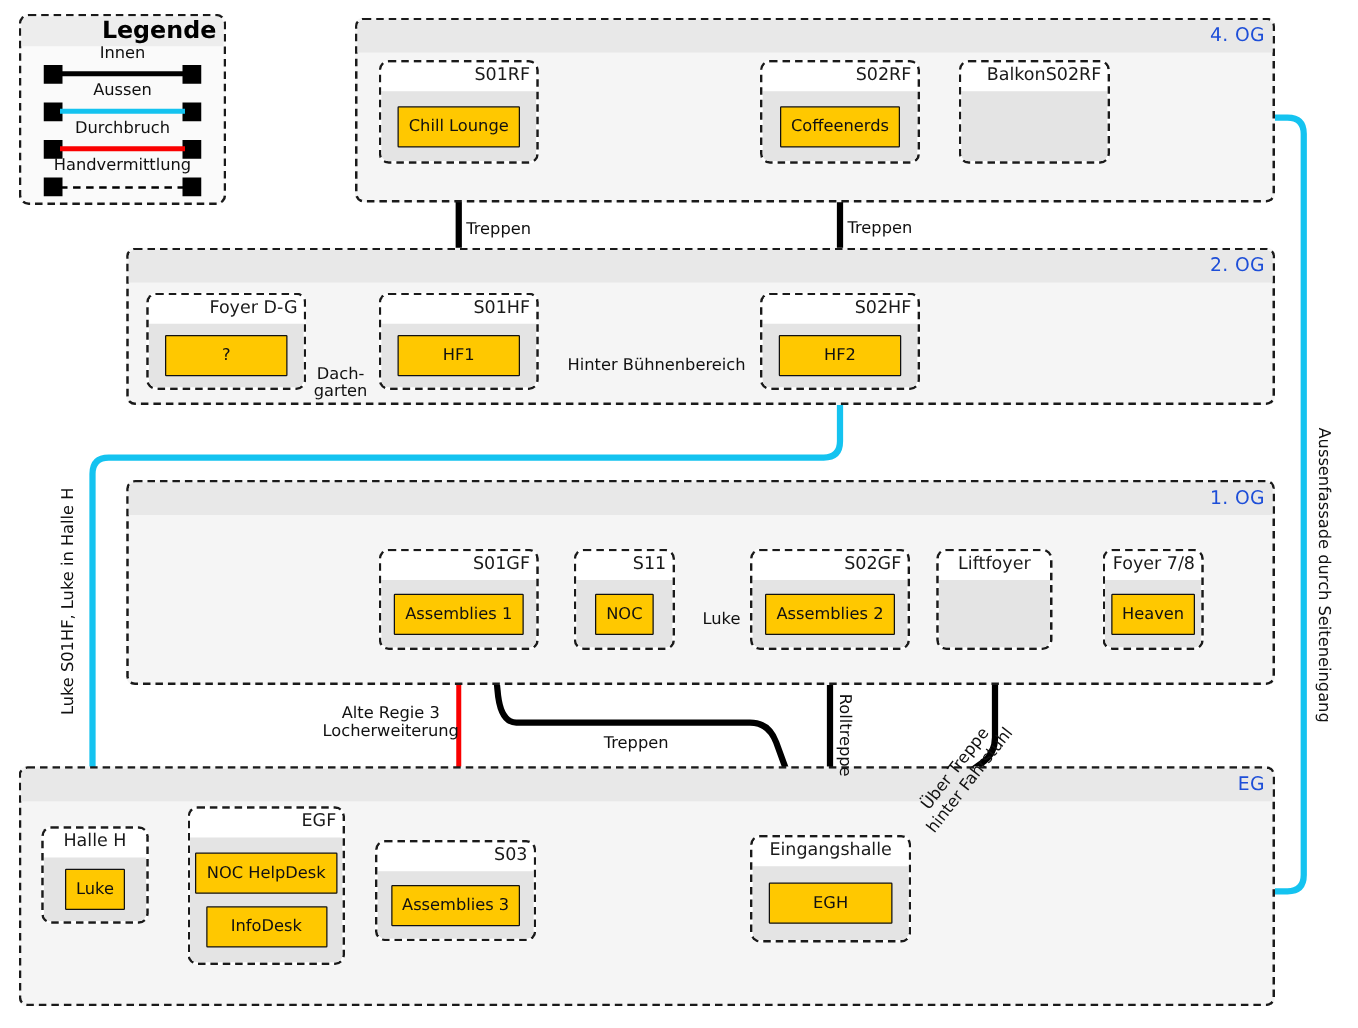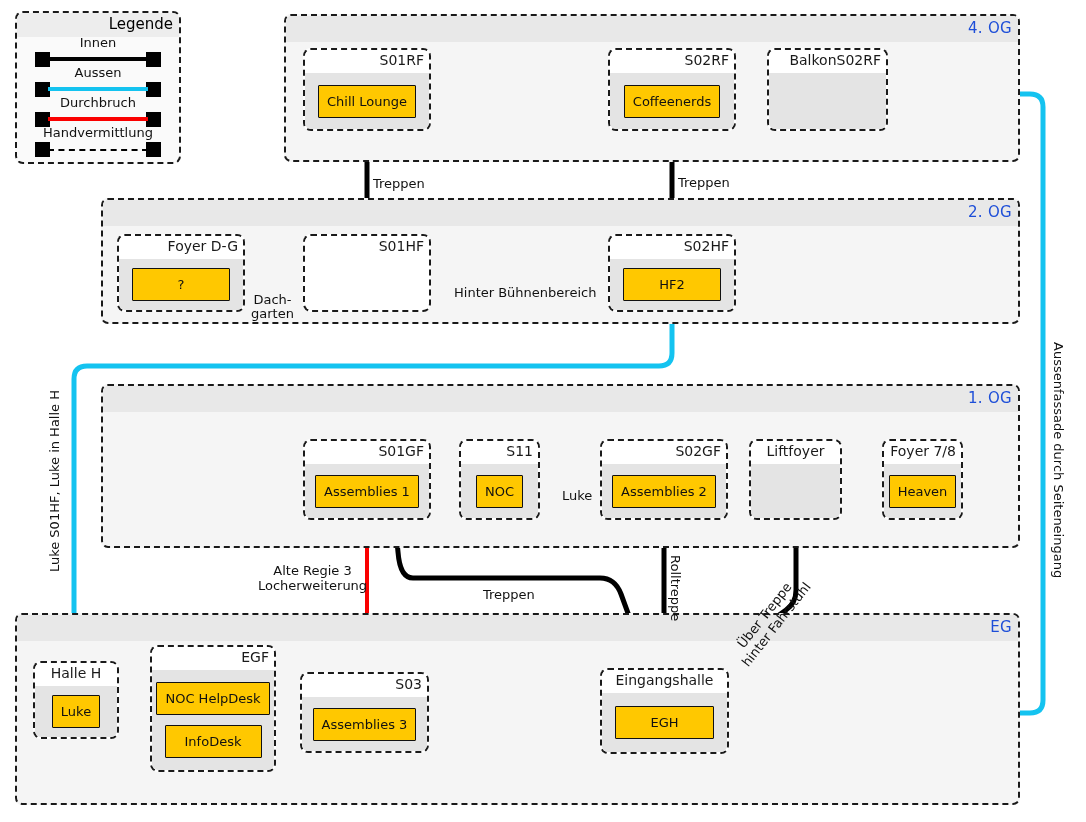--- a/index.html
+++ b/index.html
@@ -92,21 +92,21 @@
     width: 166px; height: 153px;
     border: 2px dashed #1a1a1a;
     border-radius: 8px;
     background: #fafafa;
     box-sizing: border-box;
     overflow: hidden;
   }
   #legend .legend-title {
     height: 24px; line-height: 22px;
     text-align: right; padding-right: 6px;
-    font-size: 15px; background: #ededed;
+    font-size: 19px; background: #ededed; font-weight: bold;
   }
   .legend-row { position: relative; height: 30px; }
   .legend-row .lbl {
     position: absolute; left: 0; right: 0; top: -2px;
     text-align: center; font-size: 13px; color: #111;
   }
   .legend-row .sq {
     position: absolute; top: 15px;
     width: 15px; height: 15px; background: #000;
   }
@@ -240,20 +240,23 @@
 
   <div class="room" style="left:117px; top:234px; width:128px; height:78px;">
     <div class="room-title">Foyer D-G</div>
     <div class="room-body">
       <div class="leaf" style="width:98px;">?</div>
     </div>
   </div>
 
   <div class="room" style="left:303px; top:234px; width:128px; height:78px;">
     <div class="room-title">S01HF</div>
+    <div class="room-body">
+      <div class="leaf" style="width:98px;">HF1</div>
+    </div>
   </div>
 
   <div class="room" style="left:608px; top:234px; width:128px; height:78px;">
     <div class="room-title">S02HF</div>
     <div class="room-body">
       <div class="leaf" style="width:98px;">HF2</div>
     </div>
   </div>
 
   <div class="floor" style="left:101px; top:384px; width:919px; height:164px;">

